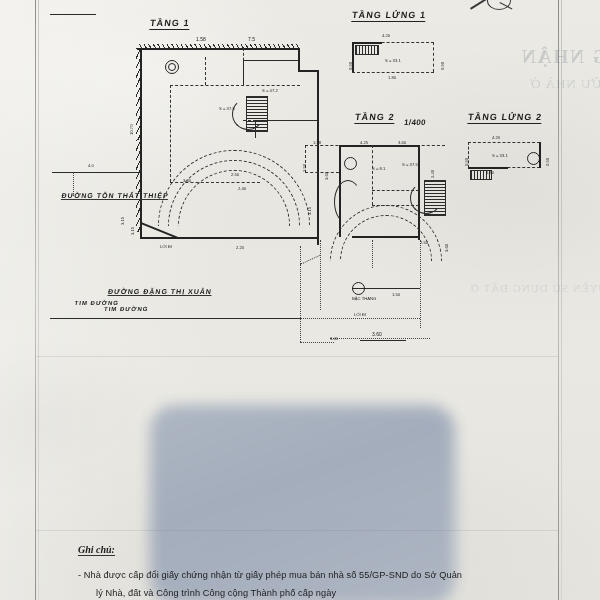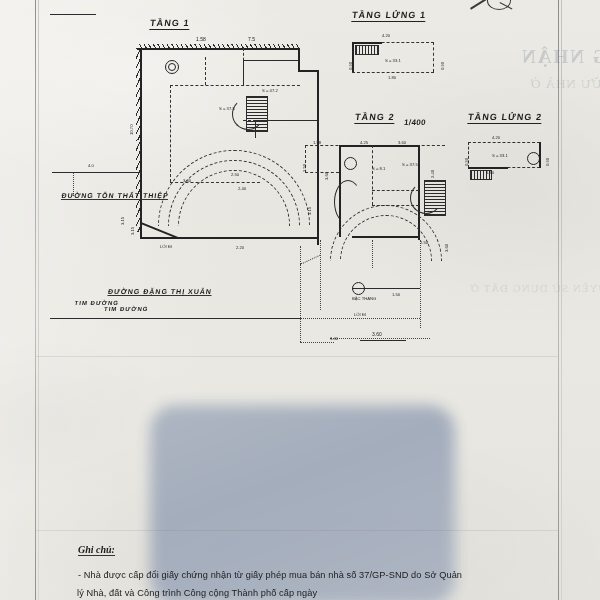--- a/index.html
+++ b/index.html
@@ -287,19 +287,19 @@
   <div class="lbl tiny" style="left:486px;top:170px;">1.80</div>
   <div class="lbl tiny rot90" style="left:464px;top:166px;">0.90</div>
   <div class="lbl tiny rot90" style="left:545px;top:166px;">0.90</div>
 
   <div id="redaction-hint" style="left:165px;top:415px;width:280px;">
     &nbsp;&nbsp;&nbsp;&nbsp;&nbsp;&nbsp;&nbsp;&nbsp;&nbsp;&nbsp;&nbsp;&nbsp;&nbsp;&nbsp;&nbsp;&nbsp;
   </div>
   <div id="redaction" style="left:150px;top:405px;width:305px;height:200px;"></div>
 
   <div class="note-head" style="left:78px;top:544px;">Ghi chú:</div>
-  <div class="note-line" style="left:78px;top:570px;">- Nhà được cấp đổi giấy chứng nhận từ giấy phép mua bán nhà số 37/GP-SND do Sở Quản</div>
-  <div class="note-line" style="left:77px;top:588px;">lý Nhà, đất và Công trình Công cộng Thành phố cấp ngày</div>
+  <div class="note-line" style="left:78px;top:570px;">- Nhà được cấp đổi giấy chứng nhận từ giấy phép mua bán nhà số 55/GP-SND do Sở Quản</div>
+  <div class="note-line" style="left:96px;top:588px;">lý Nhà, đất và Công trình Công cộng Thành phố cấp ngày</div>
 
   <div class="ink" style="left:36px;top:356px;width:522px;height:1px;background:rgba(120,120,120,.18);"></div>
   <div class="ink" style="left:36px;top:530px;width:522px;height:1px;background:rgba(120,120,120,.16);"></div>
 
 </div>
 
 </body></html>

